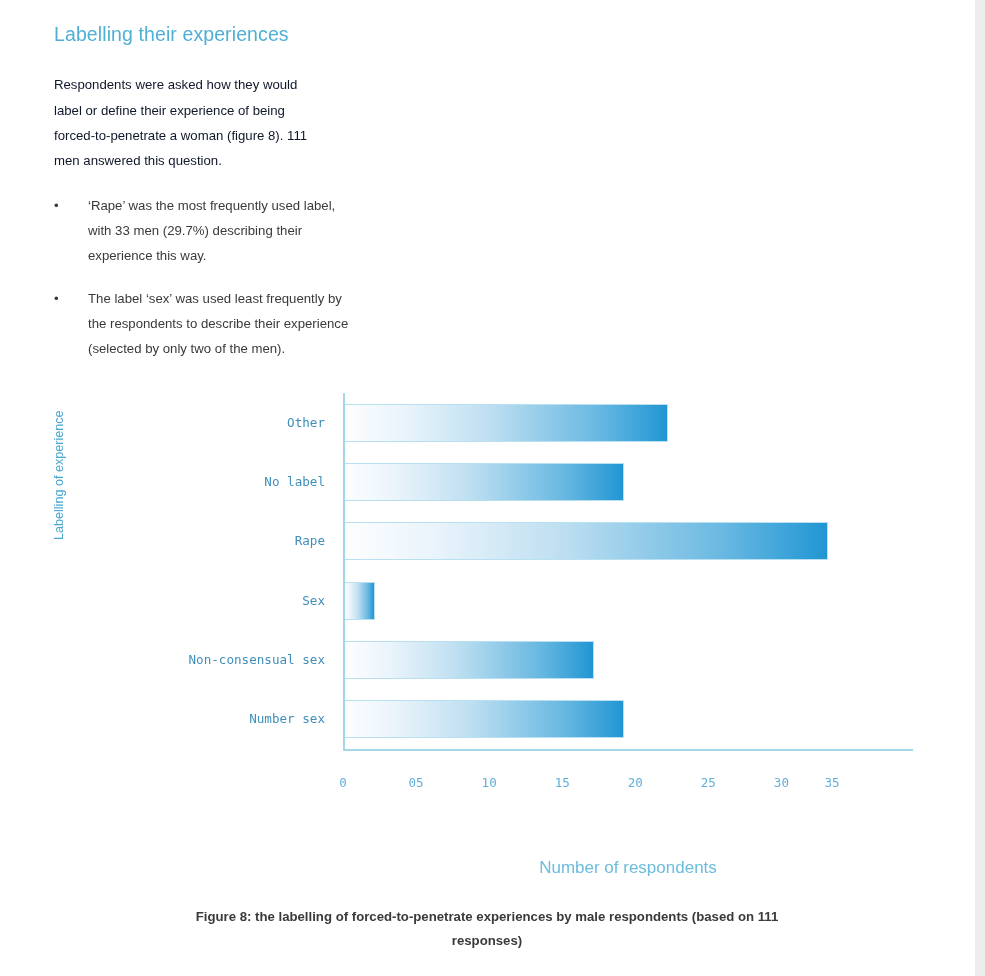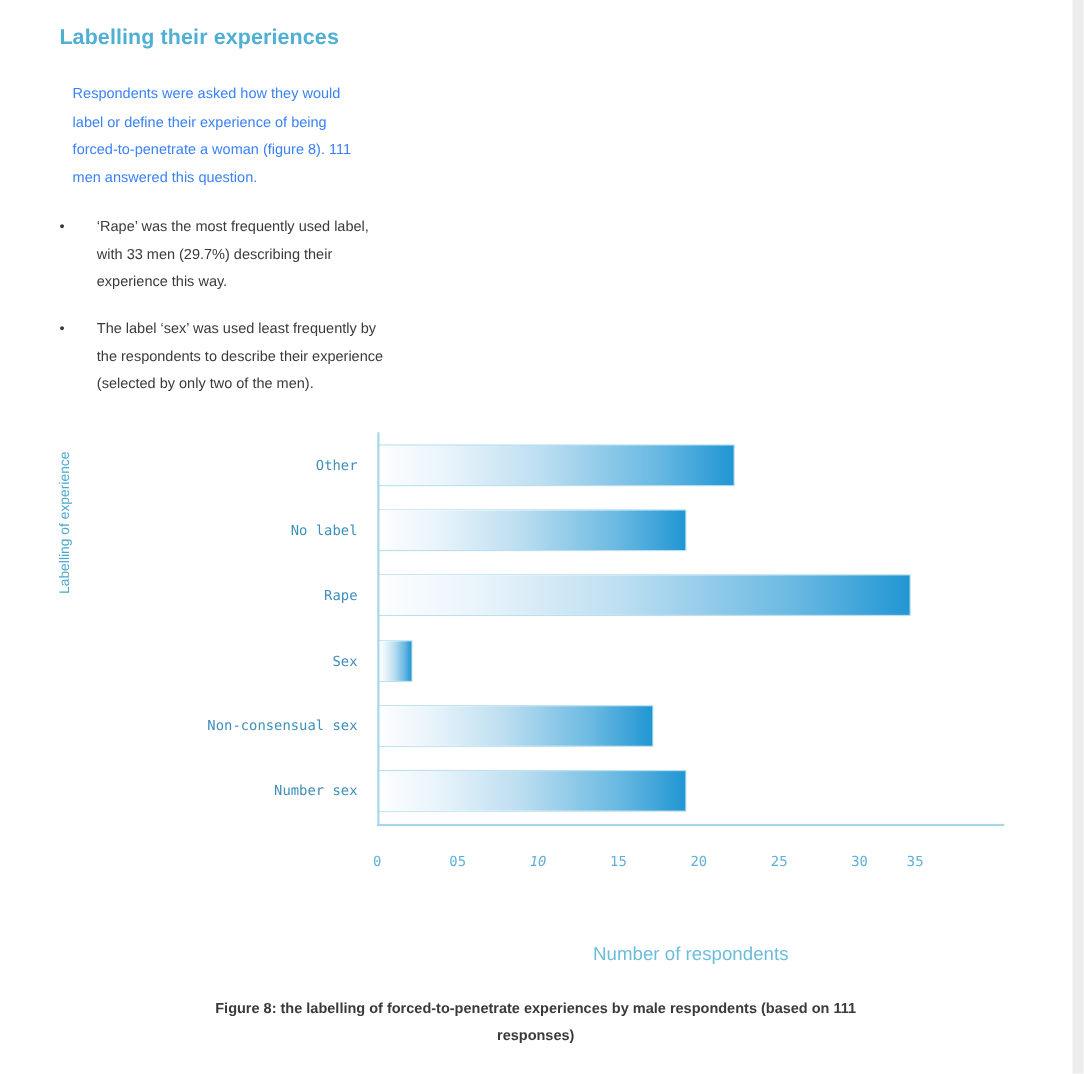--- a/index.html
+++ b/index.html
@@ -32,31 +32,31 @@
 
   
   .text-col {
     position: absolute;
     left: 54px;
     top: 22px;
     width: 290px;
   }
   .section-title {
     font-size: 19.5px;
-    font-weight: 700;
+    font-weight: 400;
     color: #4fb0d4;
     letter-spacing: 0.1px;
     margin: 0 0 26px 0;
     line-height: 1.25;
   }
   .intro {
     font-size: 13.2px;
     line-height: 1.92;
-    color: #3b82f6;
-    margin: 0 0 19px 12px;
+    color: #0f172a;
+    margin: 0 0 19px 0;
     width: 272px;
   }
   .bullets {
     list-style: none;
     margin: 0;
     padding: 0;
   }
   .bullet {
     position: relative;
     padding-left: 34px;
@@ -227,21 +227,21 @@
       <div class="bar-row" style="top: 71px;">
         <div class="bar" style="width: 277.692px;"></div>
       </div>
       <div class="bar-row" style="top: 11.6667px;">
         <div class="bar" style="width: 321.538px;"></div>
       </div>
     </div>
   <div class="xtick-wrap">
       <div class="xlabel-tick" style="left: 0px;">0</div>
       <div class="xlabel-tick" style="left: 73.0769px;">05</div>
-      <div class="xlabel-tick" style="left: 146.154px; font-style: italic;">10</div>
+      <div class="xlabel-tick" style="left: 146.154px;">10</div>
       <div class="xlabel-tick" style="left: 219.231px;">15</div>
       <div class="xlabel-tick" style="left: 292.308px;">20</div>
       <div class="xlabel-tick" style="left: 365.385px;">25</div>
       <div class="xlabel-tick" style="left: 438.462px;">30</div>
       <div class="xlabel-tick" style="left: 489px;">35</div>
     </div>
 
   <div class="axis-title-y">Labelling of experience</div>
   <div class="axis-title-x">Number of respondents</div>
 

